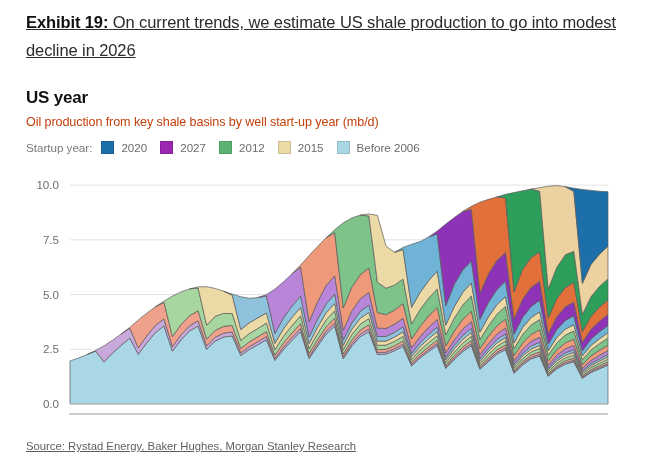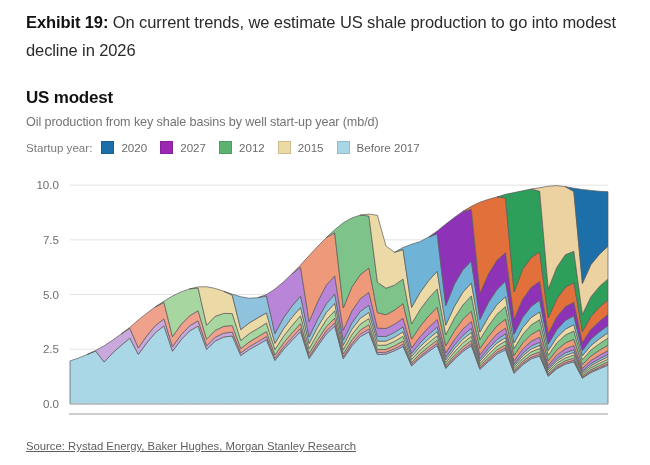--- a/index.html
+++ b/index.html
@@ -12,32 +12,33 @@
     overflow:hidden;
     position:relative;
   }
   #root{position:absolute;inset:0;}
 
   
   .exhibit{
     position:absolute;left:26px;top:8px;width:606px;
     font-size:16.5px;line-height:28px;color:#2b2b2b;
     letter-spacing:-0.1px;
+    text-decoration:underline;
   }
   .exhibit .lbl{font-weight:bold;color:#111;}
   .exhibit .txt{font-weight:normal;}
 
   
   .chart-title{
     position:absolute;left:26px;top:88px;
     font-size:17px;font-weight:bold;color:#111;letter-spacing:-0.2px;
   }
   .chart-sub{
     position:absolute;left:26px;top:115px;
-    font-size:12.6px;color:#737373;letter-spacing:-0.1px;
+    font-size:12.6px;color:#c2410c;letter-spacing:-0.1px;
   }
 
   
   .legend{
     position:absolute;left:26px;top:141px;
     display:flex;align-items:center;gap:0;
     font-size:11.6px;color:#6b6b6b;white-space:nowrap;
   }
   .legend .ltitle{margin-right:9px;color:#7a7a7a;}
   .legend .item{display:flex;align-items:center;margin-right:13px;}
@@ -65,21 +66,21 @@
 </head>
 <body>
 
 <div id="root">
 
   <div class="exhibit">
     <span class="lbl">Exhibit 19:</span>
     <span class="txt">On current trends, we estimate US shale production to go into modest decline in 2026</span>
   </div>
 
-  <div class="chart-title">US modest</div>
+  <div class="chart-title">US year</div>
   <div class="chart-sub">Oil production from key shale basins by well start-up year (mb/d)</div>
 
   <div class="legend" id="legend">
     <span class="ltitle">Startup year:</span>
   <span class="item">
         <span class="sw" style="background: rgb(28, 111, 168);"></span>
         <span class="lt">2020</span>
       </span>
       <span class="item">
         <span class="sw" style="background: rgb(156, 39, 176);"></span>
@@ -88,21 +89,21 @@
       <span class="item">
         <span class="sw" style="background: rgb(92, 178, 112);"></span>
         <span class="lt">2012</span>
       </span>
       <span class="item">
         <span class="sw" style="background: rgb(235, 217, 166);"></span>
         <span class="lt">2015</span>
       </span>
       <span class="item">
         <span class="sw" style="background: rgb(169, 215, 229);"></span>
-        <span class="lt">Before 2017</span>
+        <span class="lt">Before 2006</span>
       </span>
     </div>
 
   <div id="plot">
       <svg width="650" height="255">
         <g>
           <line x1="70" x2="608" y1="244.00" y2="244.00" stroke="#e3e3e3" stroke-width="1"></line>
           <text x="59" y="248" class="ytick">0.0</text>
           <line x1="70" x2="608" y1="189.28" y2="189.28" stroke="#e3e3e3" stroke-width="1"></line>
           <text x="59" y="193.2830188679245" class="ytick">2.5</text>

